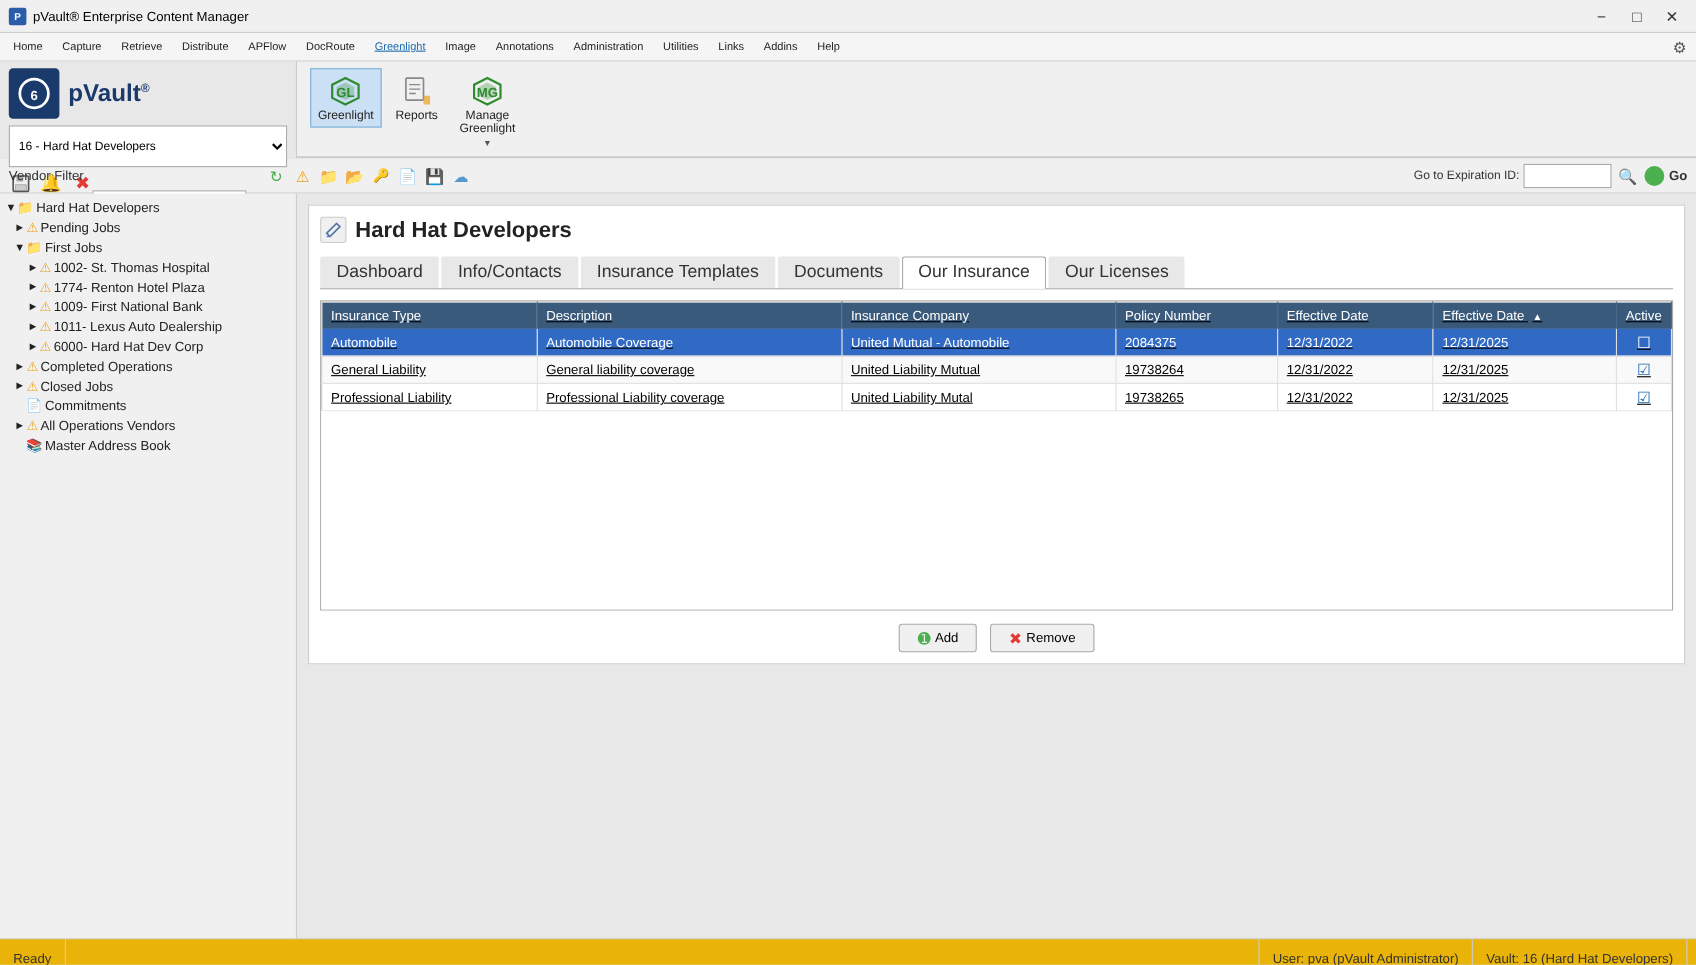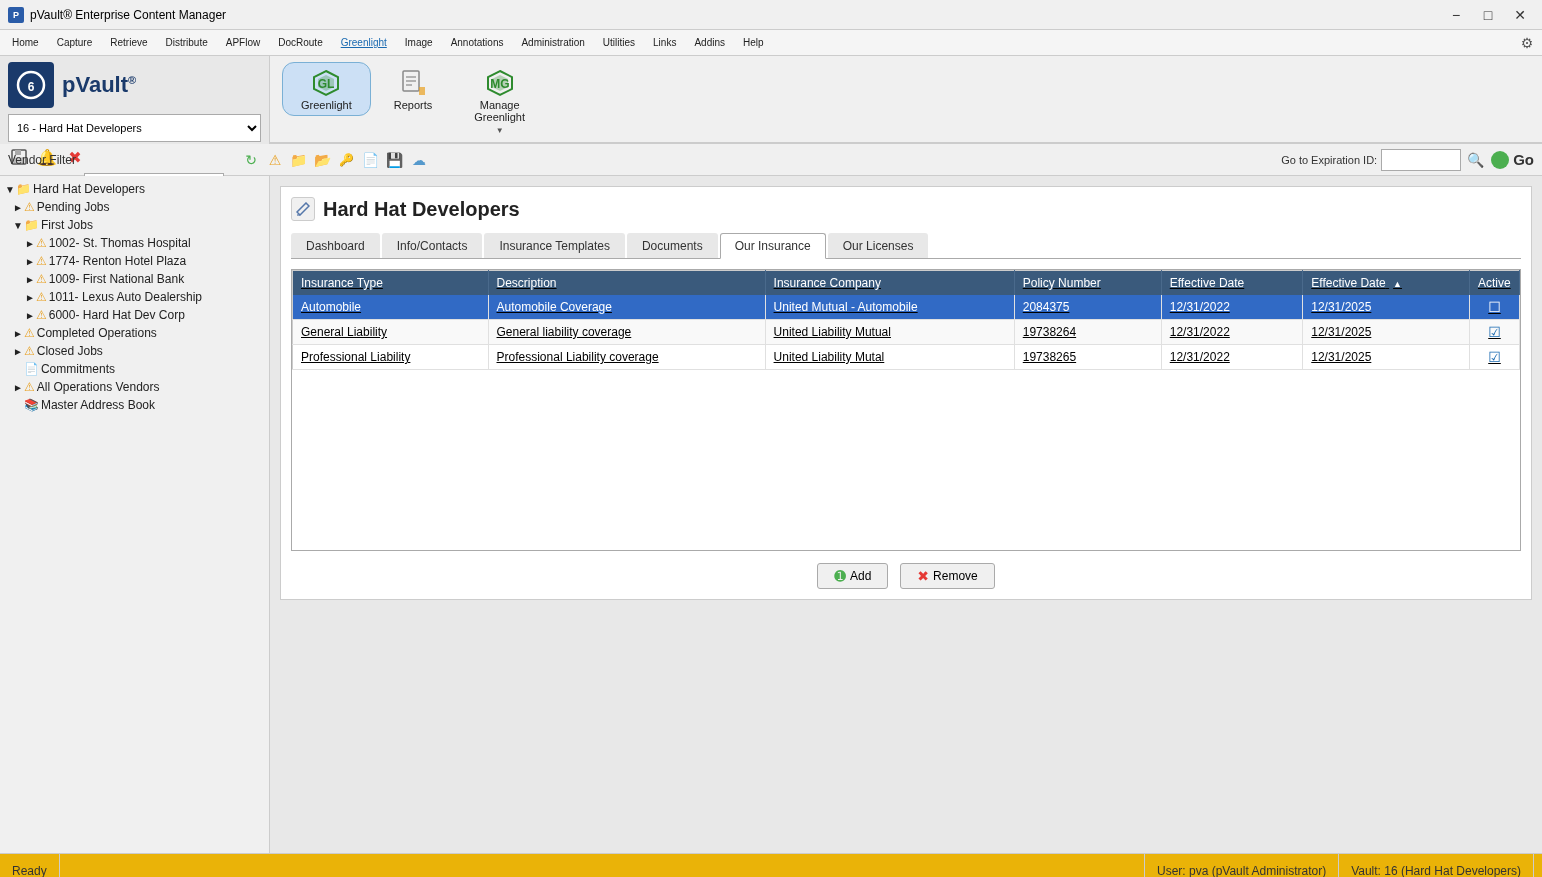--- a/index.html
+++ b/index.html
@@ -51,23 +51,23 @@
       cursor: pointer;
       border-radius: 2px;
       font-size: 10px;
       color: #222;
     }
     .menu-item.active { color: #1a6ab1; text-decoration: underline; }
     .ribbon-btn {
       display: flex;
       flex-direction: column;
       align-items: center;
-      padding: 4px 18px;
+      padding: 4px 6px;
       cursor: pointer;
-      border-radius: 12px;
+      border-radius: 0;
       min-width: 56px;
       border: 1px solid transparent;
     }
     .ribbon-btn.selected { background: #cce0f5; border-color: #7ab0d5; }
     .ribbon-icon { width: 32px; height: 32px; display: flex; align-items: center; justify-content: center; font-size: 20px; }
     .ribbon-label { font-size: 11px; text-align: center; color: #222; }
 
     
     .logo-area {
       background: #e8e8e8;
@@ -83,21 +83,21 @@
     .logo-box {
       width: 46px; height: 46px;
       background: #1a3a6b;
       border-radius: 4px;
       display: flex; align-items: center; justify-content: center;
       color: white; font-size: 22px; font-weight: bold;
     }
     .vendor-filter-row { display: flex; align-items: center; gap: 4px; }
     .vendor-select {
       flex: 1;
-      height: 28px;
+      height: 38px;
       font-size: 11px;
       border: 1px solid #aaa;
       background: white;
       padding: 0 4px;
     }
     .toolbar-icons { display: flex; gap: 6px; margin-top: 4px; align-items: center; }
     .toolbar-icon-btn { width: 22px; height: 22px; display: flex; align-items: center; justify-content: center; cursor: pointer; font-size: 14px; }
 
     
     .filter-bar {
@@ -119,21 +119,21 @@
       min-width: 140px;
       margin-top: 48px;
     }
     .filter-icon-group { display: flex; gap: 2px; margin-left: 8px; }
     .filter-icon { width: 22px; height: 22px; display: flex; align-items: center; justify-content: center; cursor: pointer; font-size: 14px; border-radius: 2px; }
     .greenlight-id-row { display: flex; align-items: center; gap: 4px; margin-left: auto; }
     .greenlight-id-label { font-size: 11px; color: #333; }
     .greenlight-id-input { width: 80px; height: 22px; border: 1px solid #aaa; padding: 0 4px; font-size: 11px; }
     .go-search-btn { width: 22px; height: 22px; display: flex; align-items: center; justify-content: center; cursor: pointer; font-size: 12px; }
     .go-circle { width: 18px; height: 18px; border-radius: 50%; background: #4caf50; display: flex; align-items: center; justify-content: center; cursor: pointer; }
-    .go-btn { font-size: 15px; cursor: pointer; color: #333; font-weight: bold; }
+    .go-btn { font-size: 12px; cursor: pointer; color: #333; font-weight: bold; }
 
     
     .main-layout {
       display: flex;
       height: calc(877px - 30px - 26px - 88px - 32px - 24px);
     }
 
     
     .sidebar {
       width: 270px;
@@ -192,21 +192,21 @@
     
     .tabs {
       display: flex;
       gap: 0;
       border-bottom: 1px solid #aaa;
       margin-bottom: 10px;
     }
     .tab {
       padding: 5px 14px;
       cursor: pointer;
-      font-size: 12px;
+      font-size: 16px;
       color: #333;
       border: 1px solid transparent;
       border-bottom: none;
       background: #e8e8e8;
       margin-right: 2px;
       border-radius: 3px 3px 0 0;
     }
     .tab.active {
       background: white;
       border-color: #aaa;

